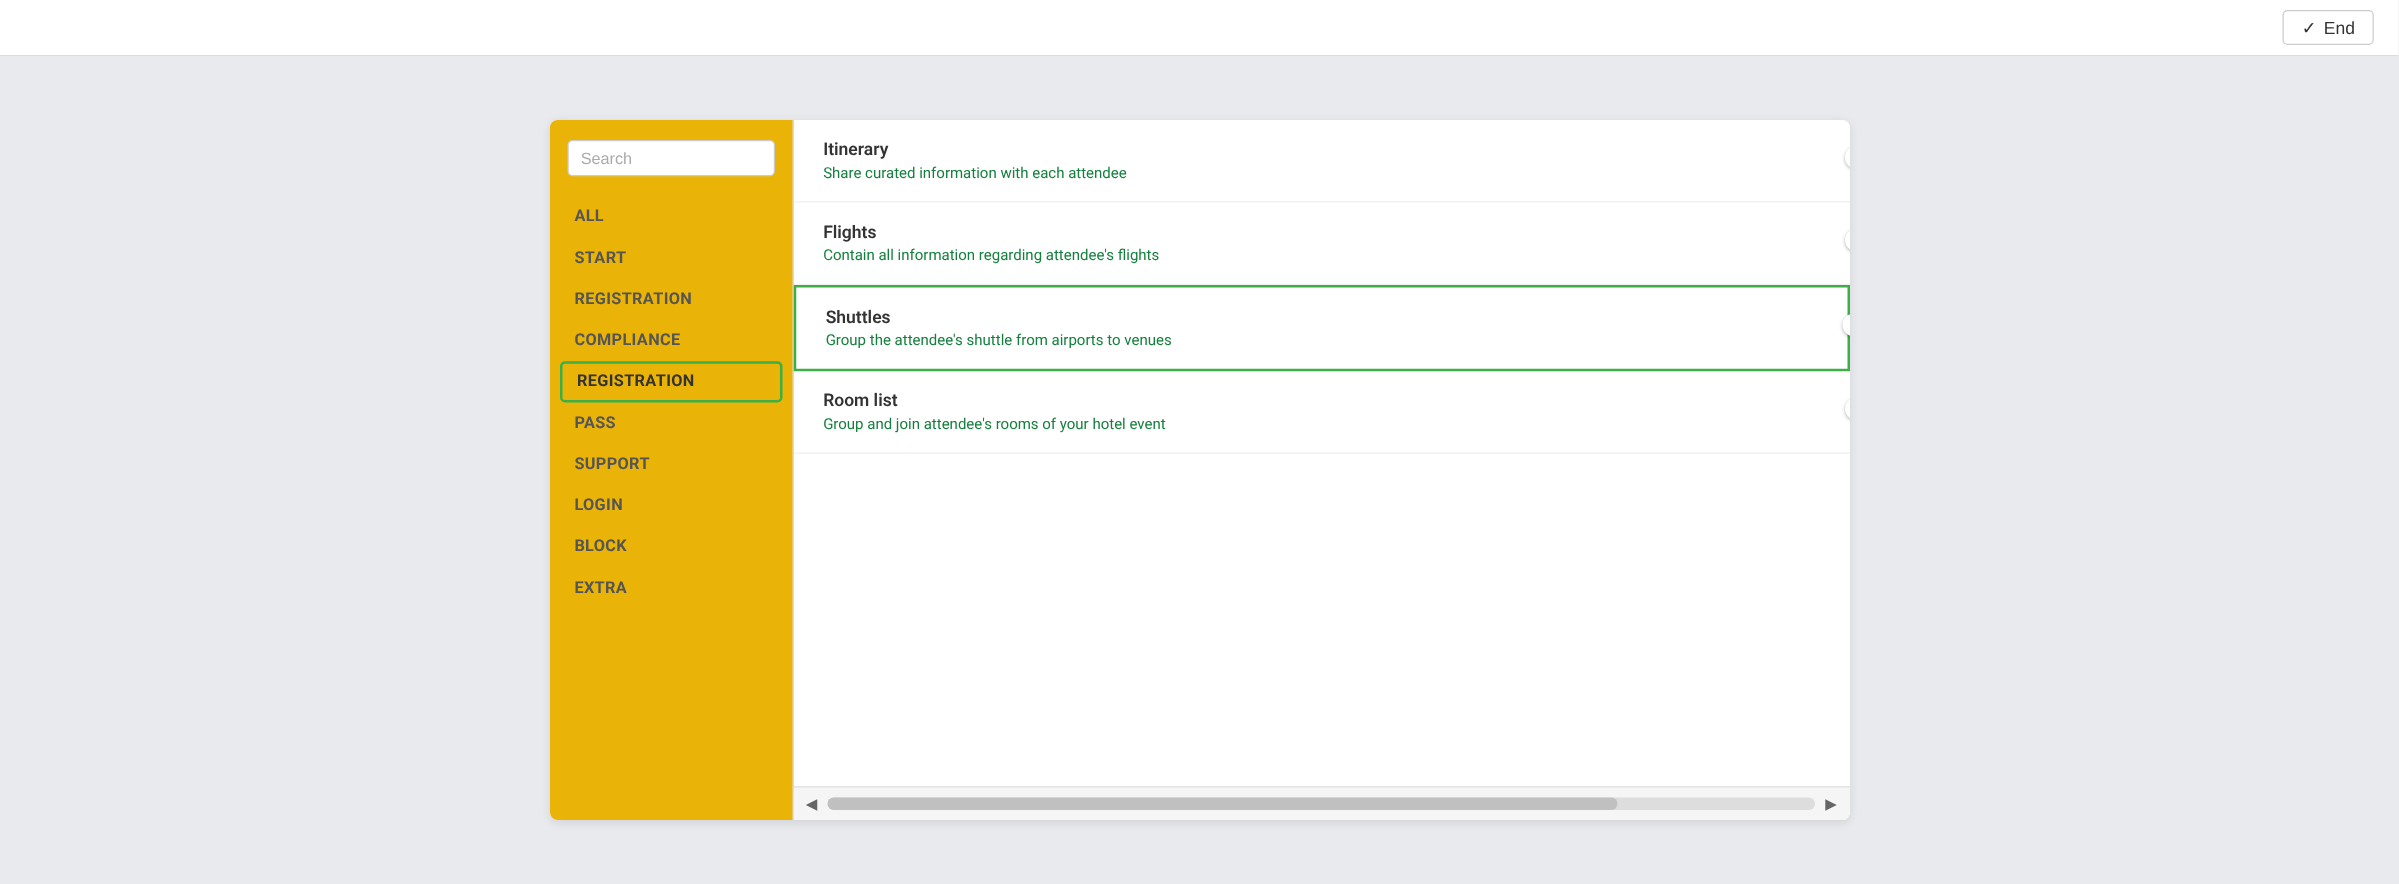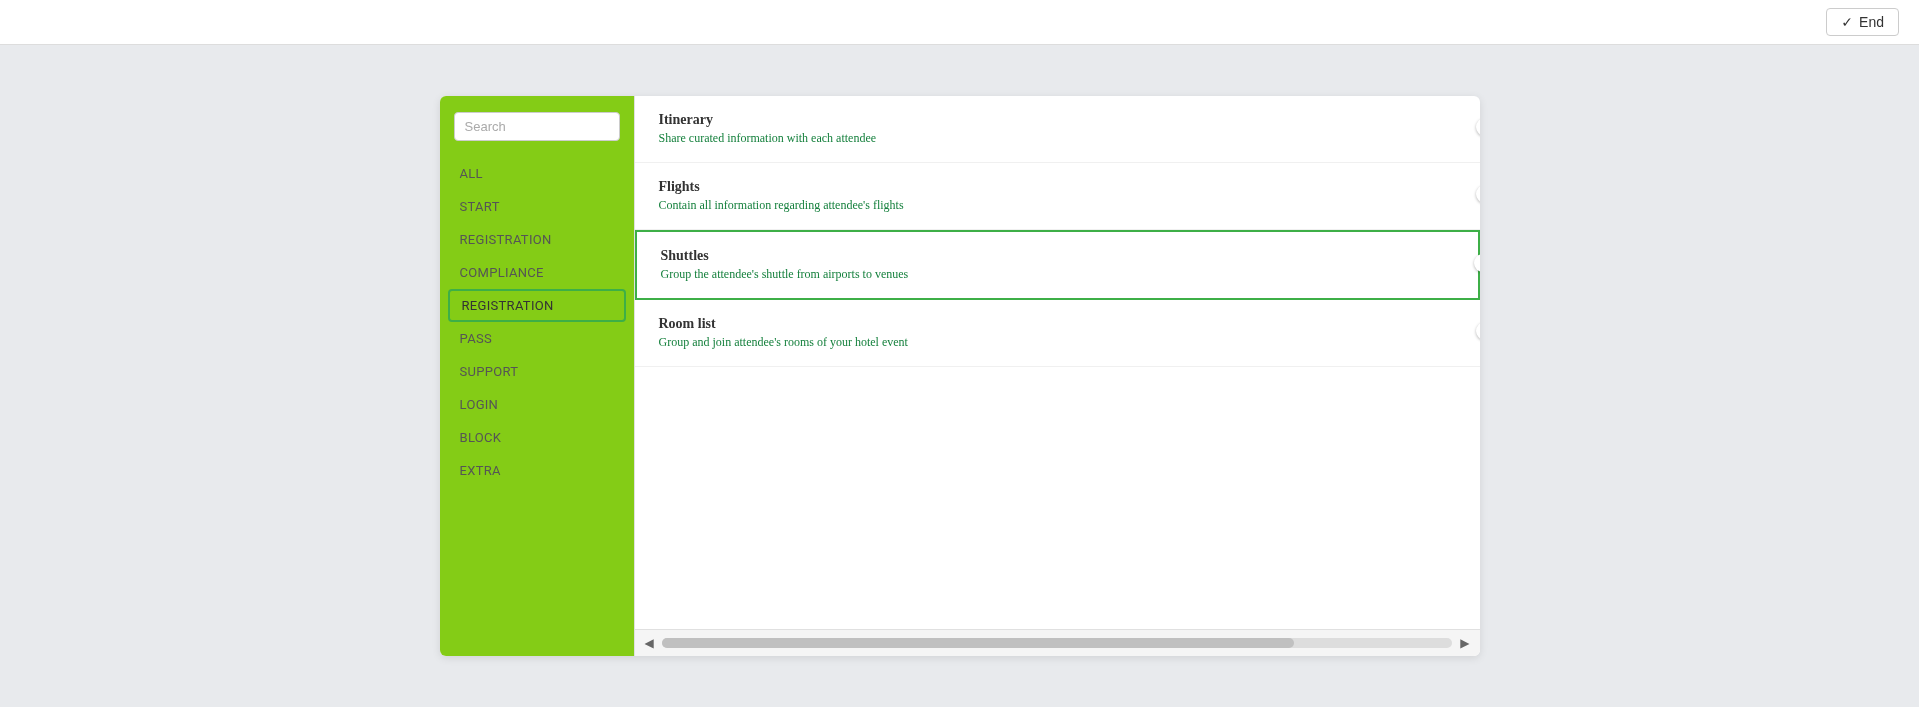--- a/index.html
+++ b/index.html
@@ -66,21 +66,21 @@
       box-shadow: 0 2px 8px rgba(0,0,0,0.1);
       width: 1040px;
       min-height: 560px;
       overflow: hidden;
     }
 
     
     .sidebar {
       width: 195px;
       border-right: 1px solid #e0e0e0;
-      background: #84cc16;
+      background: #eab308;
       padding: 16px 0;
       flex-shrink: 0;
     }
 
     .search-container {
       padding: 0 14px 16px 14px;
     }
 
     .search-input {
       width: 100%;
@@ -92,21 +92,21 @@
       outline: none;
     }
 
     .search-input::placeholder {
       color: #aaa;
     }
 
     .nav-item {
       padding: 9px 20px;
       font-size: 13px;
-      font-weight: 400;
+      font-weight: 700;
       color: #555;
       cursor: pointer;
       letter-spacing: 0.3px;
     }
 
     .nav-item.active {
       border: 2px solid #3daf47;
       border-radius: 4px;
       margin: 0 8px;
       padding: 7px 12px;
@@ -130,21 +130,20 @@
     }
 
     .feature-row.highlighted {
       border: 2px solid #3daf47;
       margin: 0;
     }
 
     .feature-info {
       display: flex;
       flex-direction: column;
-      font-family: Liberation Serif, serif;
     }
 
     .feature-title {
       font-size: 14px;
       font-weight: 600;
       color: #333;
       margin-bottom: 3px;
     }
 
     .feature-desc {

